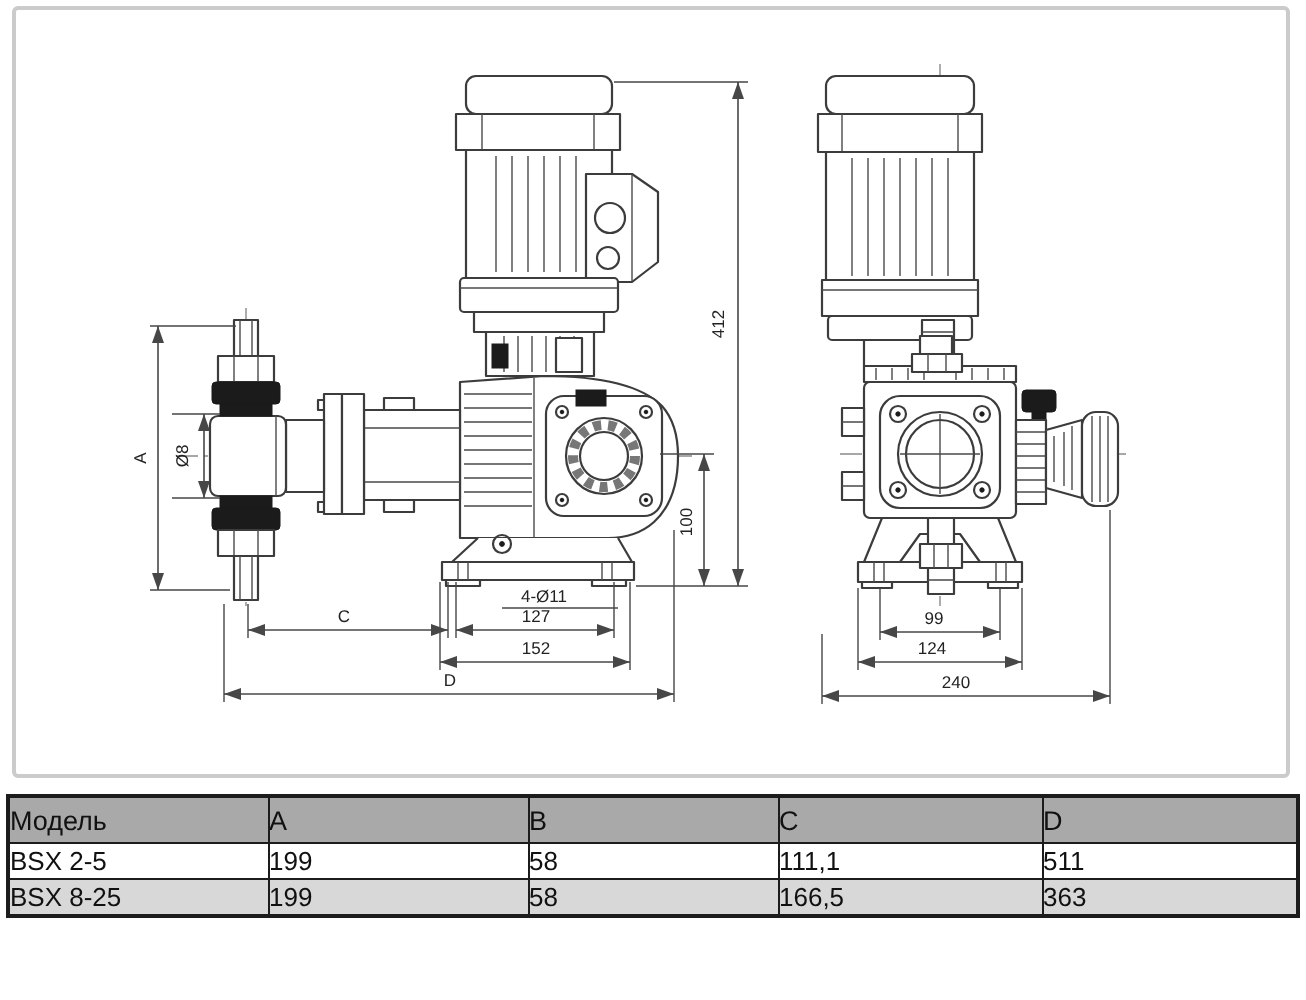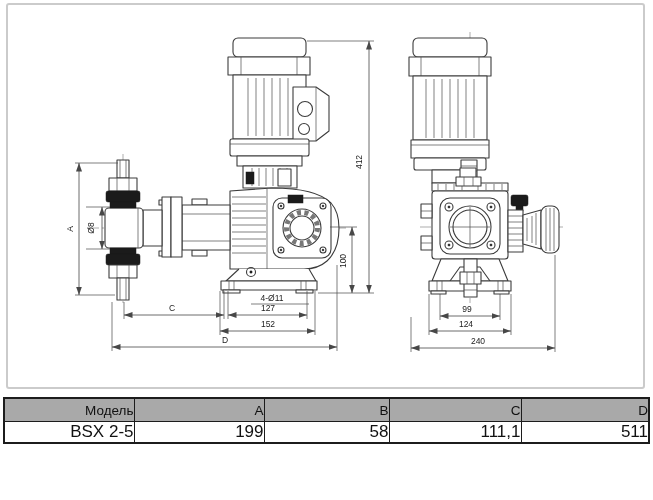--- a/index.html
+++ b/index.html
@@ -13,24 +13,24 @@
   .lnw{stroke:#3c3c3c;stroke-width:1.1;fill:#fff;stroke-linejoin:round;}
   .thin{stroke:#4a4a4a;stroke-width:.7;fill:none;}
   .blk{fill:#1b1b1b;stroke:#1b1b1b;stroke-width:.5;}
   .cl{stroke:#8a8a8a;stroke-width:.7;fill:none;stroke-dasharray:11 3 2 3;}
   .dim{stroke:#474747;stroke-width:.8;fill:none;}
   .ext{stroke:#474747;stroke-width:.7;fill:none;}
   .dtx{font-family:"Liberation Sans",sans-serif;font-size:8.5px;fill:#222;}
   
   #spec-table{position:absolute;left:3px;top:397px;width:645px;border-collapse:collapse;
         table-layout:fixed;border:2px solid #1c1c1c;}
-  #spec-table th,#spec-table td{border:1px solid #1c1c1c;text-align:right;vertical-align:middle;
+  #spec-table th,#spec-table td{border:1px solid #1c1c1c;text-align:left;vertical-align:middle;
         padding:0;color:#111;overflow:hidden;white-space:nowrap;}
   #spec-table th{height:22px;background:#a9a9a9;font-size:13.5px;font-weight:400;}
-  #spec-table td{height:17px;font-size:17px;background:#fff;}
+  #spec-table td{height:17px;font-size:13px;background:#fff;}
   #spec-table tbody tr:nth-child(even) td{background:#d8d8d8;}
 </style>
 </head>
 <body>
 
 <div id="stage">
 
   <div id="drawing-panel"></div>
 
   <svg id="drawing-svg" viewBox="0 0 653 392">
@@ -249,15 +249,22 @@
       </tr>
     </thead>
     <tbody>
       <tr>
         <td>BSX 2-5</td>
         <td>199</td>
         <td>58</td>
         <td>111,1</td>
         <td>511</td>
       </tr>
+      <tr>
+        <td>BSX 8-25</td>
+        <td>199</td>
+        <td>58</td>
+        <td>166,5</td>
+        <td>363</td>
+      </tr>
     </tbody>
   </table>
 </div>
 
 </body></html>

